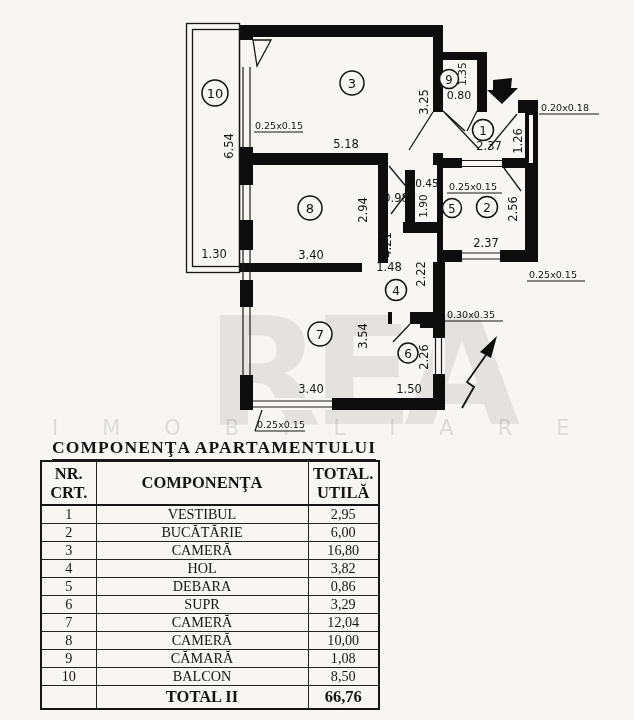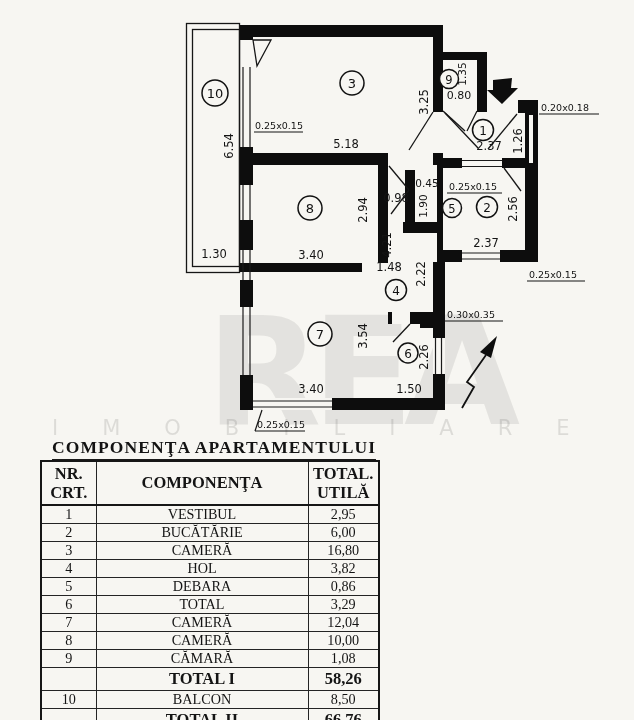--- a/index.html
+++ b/index.html
@@ -258,42 +258,37 @@
           <td>HOL</td>
           <td>3,82</td>
         </tr>
       <tr>
           <td>5</td>
           <td>DEBARA</td>
           <td>0,86</td>
         </tr>
       <tr>
           <td>6</td>
-          <td>TOTAL</td>
+          <td>SUPR</td>
           <td>3,29</td>
         </tr>
       <tr>
           <td>7</td>
           <td>CAMERĂ</td>
           <td>12,04</td>
         </tr>
       <tr>
           <td>8</td>
           <td>CAMERĂ</td>
           <td>10,00</td>
         </tr>
       <tr>
           <td>9</td>
           <td>CĂMARĂ</td>
           <td>1,08</td>
-        </tr>
-      <tr class="total-row">
-          <td></td>
-          <td>TOTAL I</td>
-          <td>58,26</td>
         </tr>
       <tr>
           <td>10</td>
           <td>BALCON</td>
           <td>8,50</td>
         </tr>
       <tr class="total-row">
           <td></td>
           <td>TOTAL II</td>
           <td>66,76</td>

